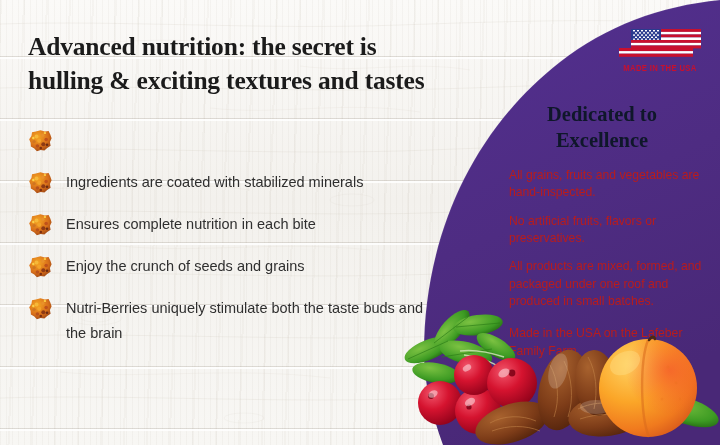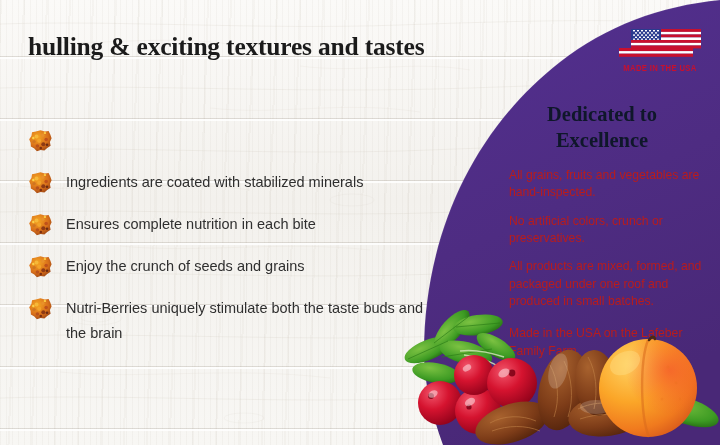--- a/index.html
+++ b/index.html
@@ -220,20 +220,21 @@
     </defs>
     <path d="M720 0 L720 445 L443 445
              C 432 414, 424 384, 424 352
              C 424 240, 470 132, 560 62
              C 606 26, 660 6, 720 0 Z" fill="url(#purpGrad)"></path>
 
     <path d="M424 352 C 424 240, 470 132, 560 62 C 606 26, 660 6, 720 0" fill="none" stroke="#ffffff" stroke-width="1" opacity="0.10"></path>
   </svg>
 
   <div class="headline">
+    <span class="ln">Advanced nutrition: the secret is</span>
     <span class="ln">hulling &amp; exciting textures and tastes</span>
   </div>
 
   <div class="bullets">
 
     <div class="bullet-row">
       <span class="berry">
         <svg viewBox="0 0 25 24" width="25" height="24">
           <defs>
             <radialGradient id="bgr1" cx="0.38" cy="0.32" r="0.78">
@@ -424,21 +425,21 @@
     <span class="usa-badge-text">MADE IN THE USA</span>
   </div>
 
   <div class="panel-title">
     <span class="ln">Dedicated to</span>
     <span class="ln">Excellence</span>
   </div>
 
   <div class="panel-body">
     <p class="panel-para">All grains, fruits and vegetables are hand-inspected.</p>
-    <p class="panel-para">No artificial colors, crunch or preservatives.</p>
+    <p class="panel-para">No artificial fruits, flavors or preservatives.</p>
     <p class="panel-para gap">All products are mixed, formed, and packaged under one roof and produced in small batches.</p>
     <p class="panel-para">Made in the USA on the Lafeber Family Farm.</p>
   </div>
 
   <svg class="fruit-layer" viewBox="0 0 320 150">
     <defs>
       <radialGradient id="leafG" cx="0.35" cy="0.3" r="0.8">
         <stop offset="0%" stop-color="#7CC242"></stop>
         <stop offset="70%" stop-color="#3D9B23"></stop>
         <stop offset="100%" stop-color="#246913"></stop>

